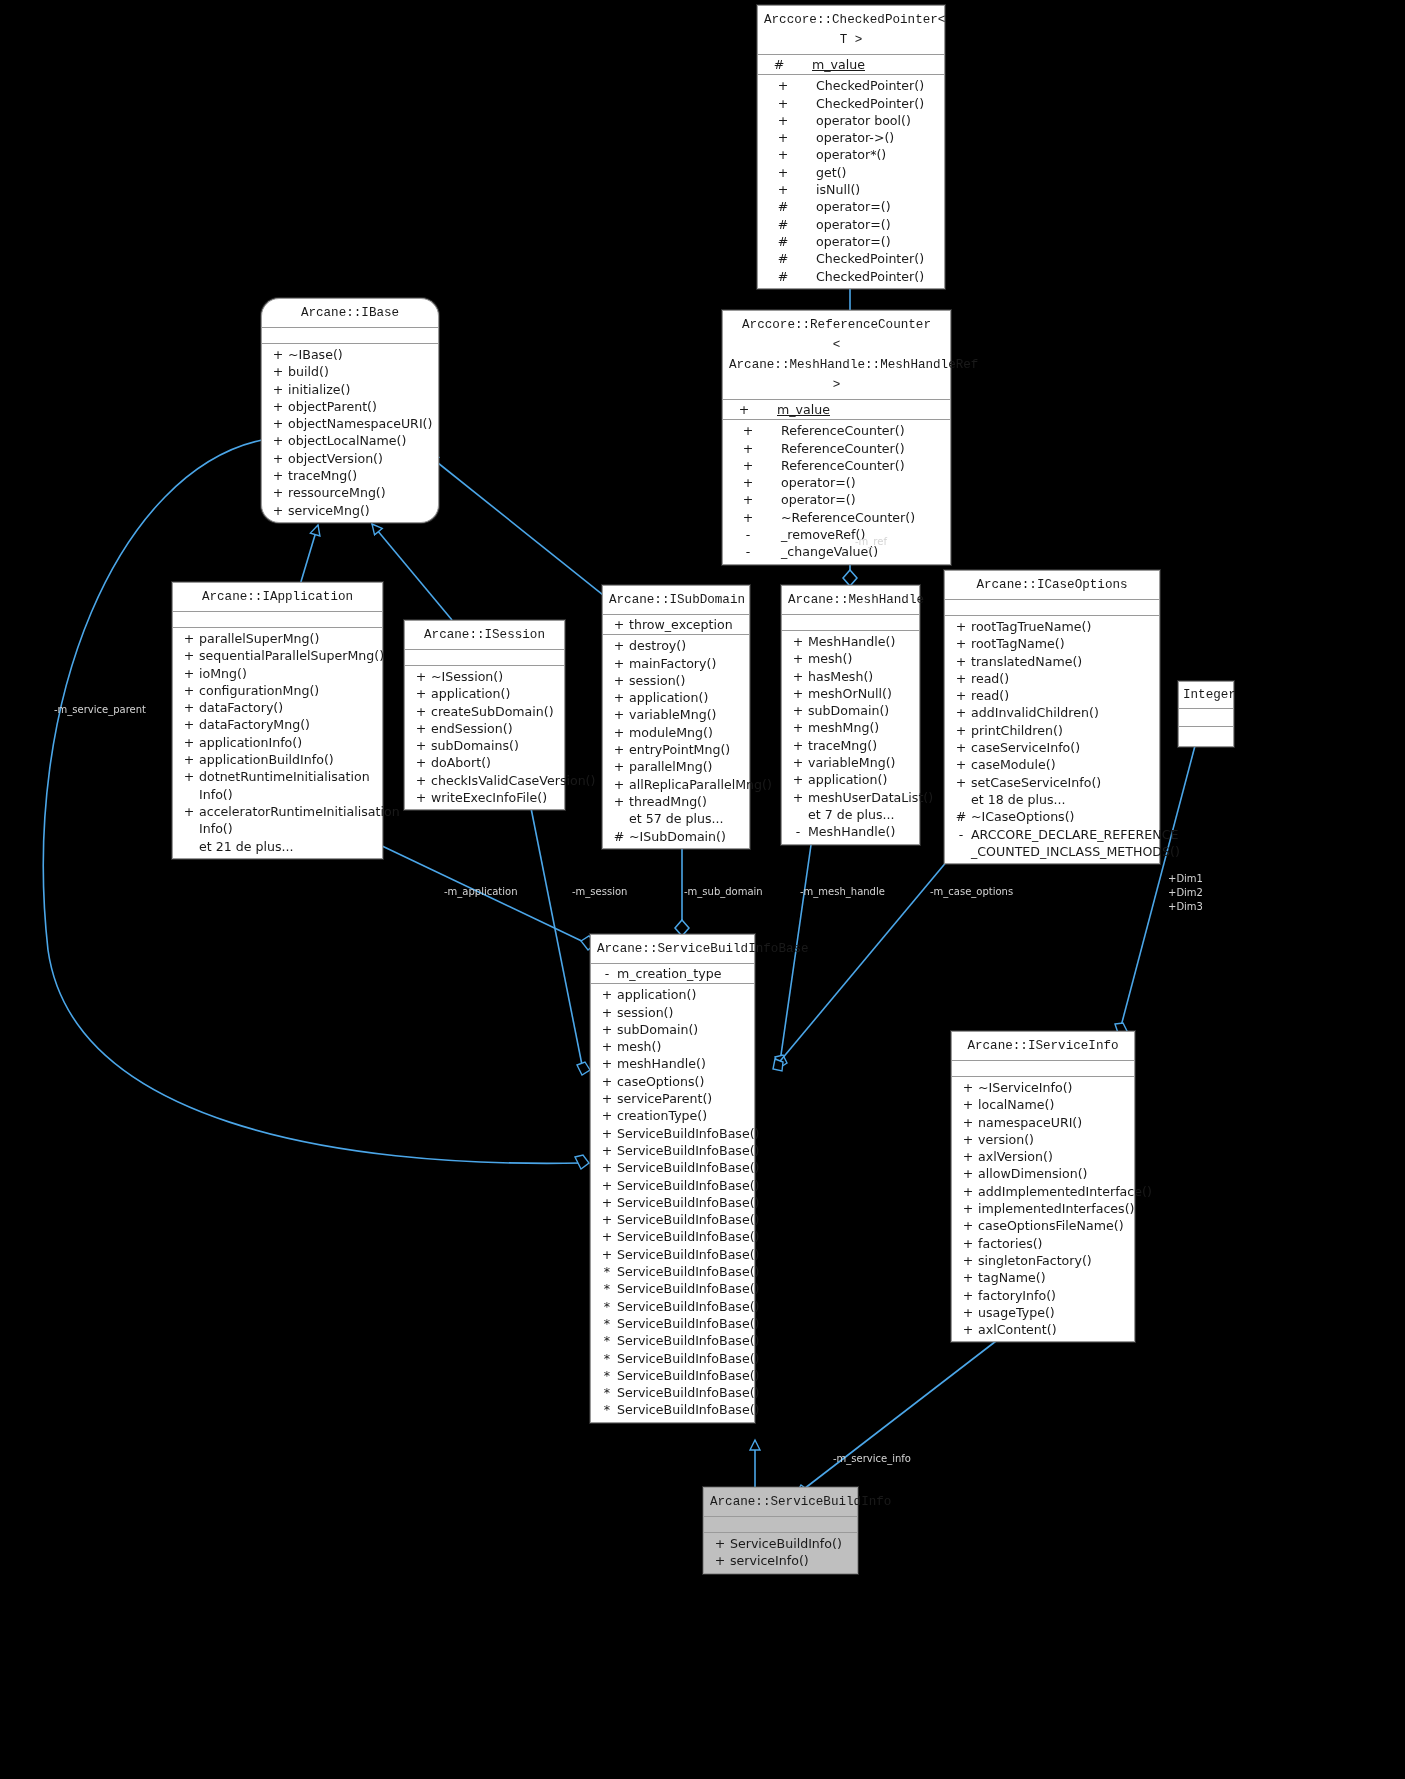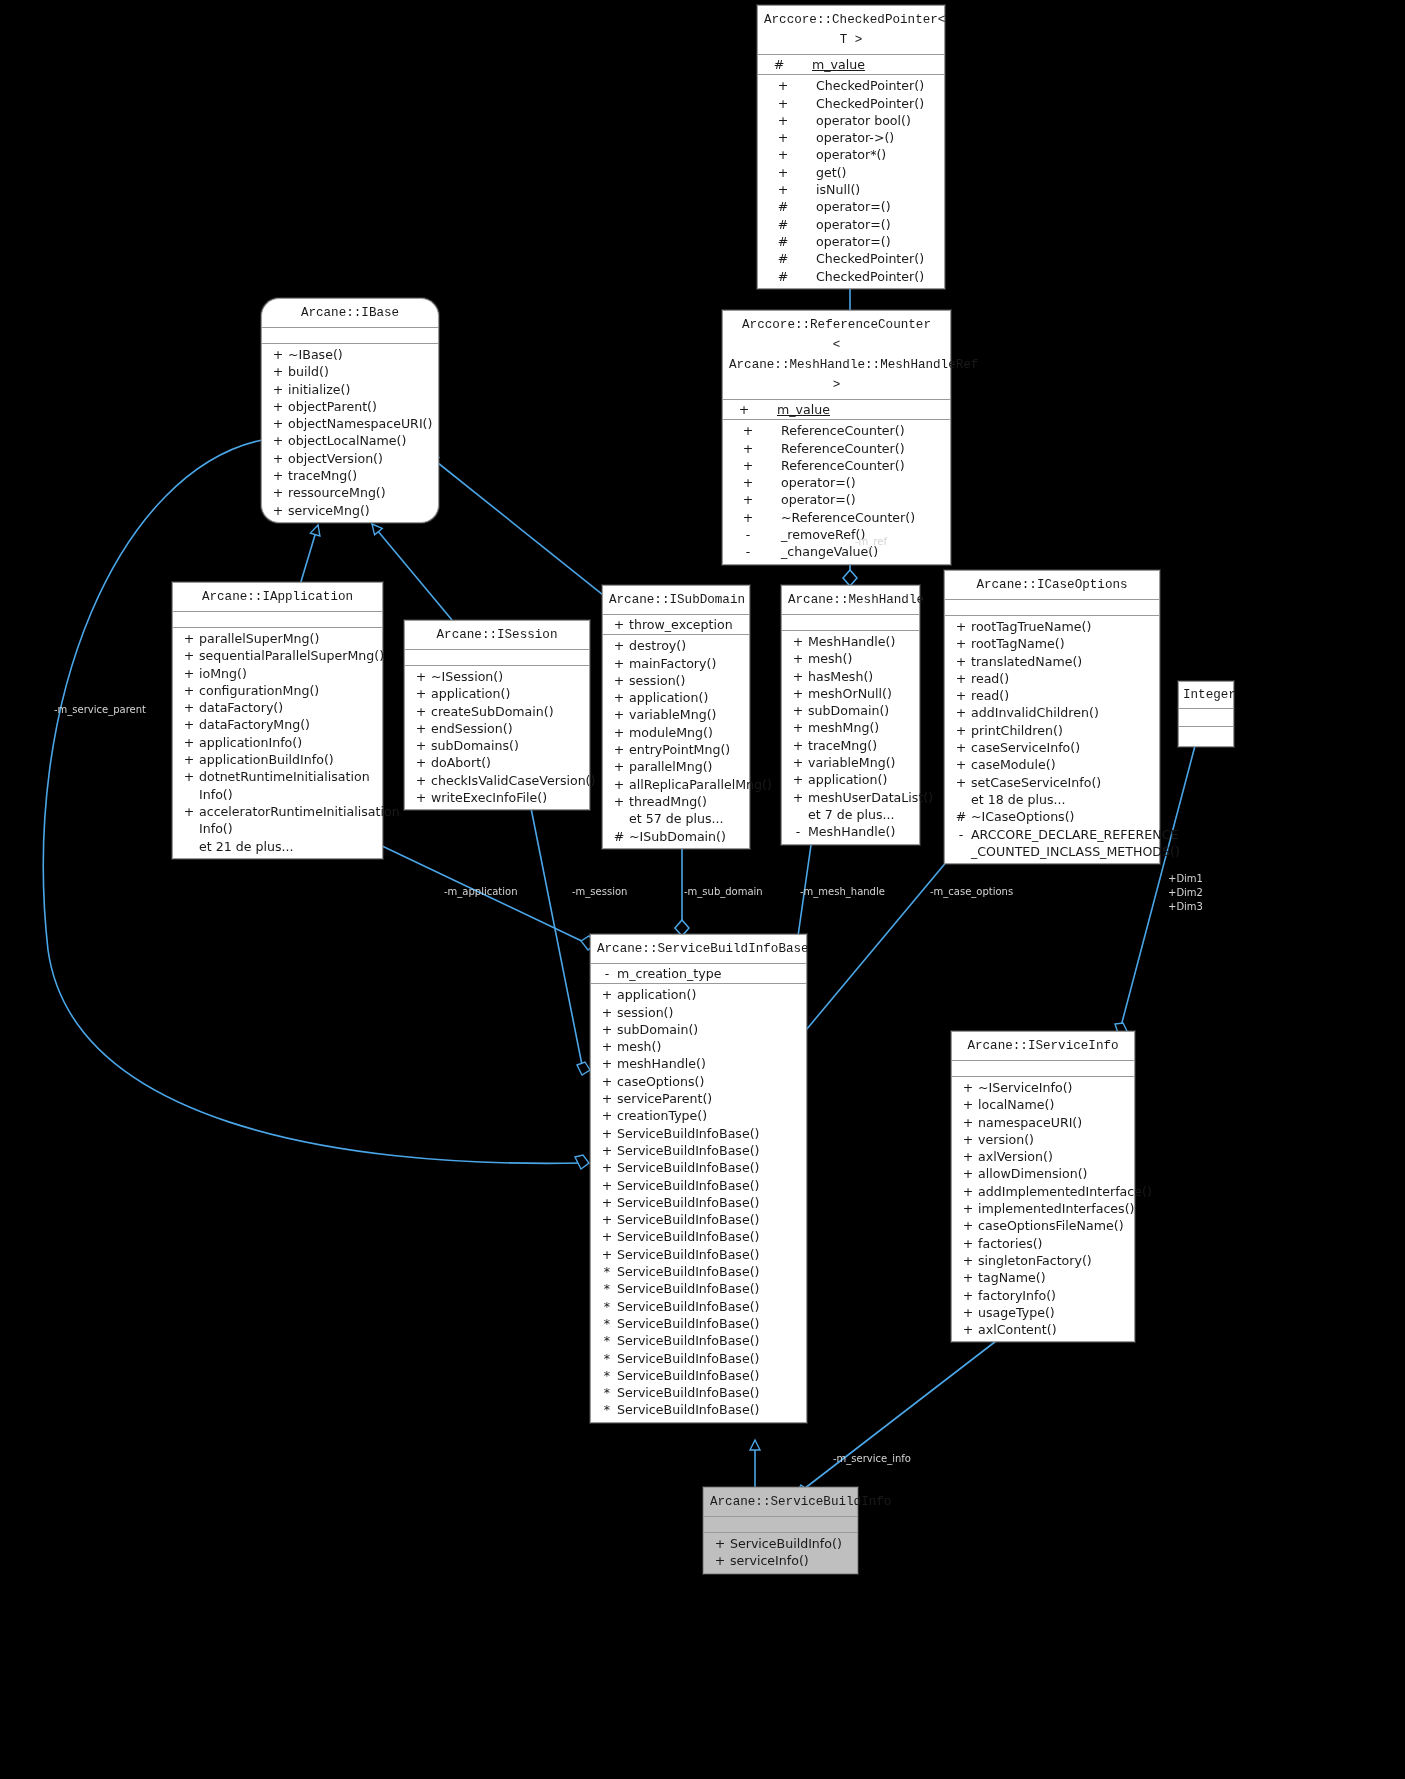--- a/index.html
+++ b/index.html
@@ -238,21 +238,21 @@
       <div class="row"><span class="vis">+</span><span class="nm">applicationInfo()</span></div>
       <div class="row"><span class="vis">+</span><span class="nm">applicationBuildInfo()</span></div>
       <div class="row"><span class="vis">+</span><span class="nm">dotnetRuntimeInitialisation
 Info()</span></div>
       <div class="row"><span class="vis">+</span><span class="nm">acceleratorRuntimeInitialisation
 Info()</span></div>
       <div class="row"><span class="vis"></span><span class="nm">et 21 de plus...</span></div>
     </div>
   </div>
 
-  <div class="node" style="left:404px;top:620px;width:186px;">
+  <div class="node" style="left:404px;top:620px;width:161px;">
     <div class="title">Arcane::ISession</div>
     <div class="attrs empty"></div>
     <div class="ops">
       <div class="row"><span class="vis">+</span><span class="nm">~ISession()</span></div>
       <div class="row"><span class="vis">+</span><span class="nm">application()</span></div>
       <div class="row"><span class="vis">+</span><span class="nm">createSubDomain()</span></div>
       <div class="row"><span class="vis">+</span><span class="nm">endSession()</span></div>
       <div class="row"><span class="vis">+</span><span class="nm">subDomains()</span></div>
       <div class="row"><span class="vis">+</span><span class="nm">doAbort()</span></div>
       <div class="row"><span class="vis">+</span><span class="nm">checkIsValidCaseVersion()</span></div>
@@ -345,21 +345,21 @@
       <div class="row"><span class="vis">+</span><span class="nm">caseOptionsFileName()</span></div>
       <div class="row"><span class="vis">+</span><span class="nm">factories()</span></div>
       <div class="row"><span class="vis">+</span><span class="nm">singletonFactory()</span></div>
       <div class="row"><span class="vis">+</span><span class="nm">tagName()</span></div>
       <div class="row"><span class="vis">+</span><span class="nm">factoryInfo()</span></div>
       <div class="row"><span class="vis">+</span><span class="nm">usageType()</span></div>
       <div class="row"><span class="vis">+</span><span class="nm">axlContent()</span></div>
     </div>
   </div>
 
-  <div class="node" style="left:590px;top:934px;width:217px;">
+  <div class="node" style="left:590px;top:934px;width:165px;">
     <div class="title">Arcane::ServiceBuildInfoBase</div>
     <div class="attrs">
       <div class="row" style="padding-left:6px;">
         <span class="vis" style="width:20px;flex:0 0 20px;">-</span>
         <span class="nm" style="padding-left:0;">m_creation_type</span>
       </div>
     </div>
     <div class="ops">
       <div class="row"><span class="vis">+</span><span class="nm">application()</span></div>
       <div class="row"><span class="vis">+</span><span class="nm">session()</span></div>

